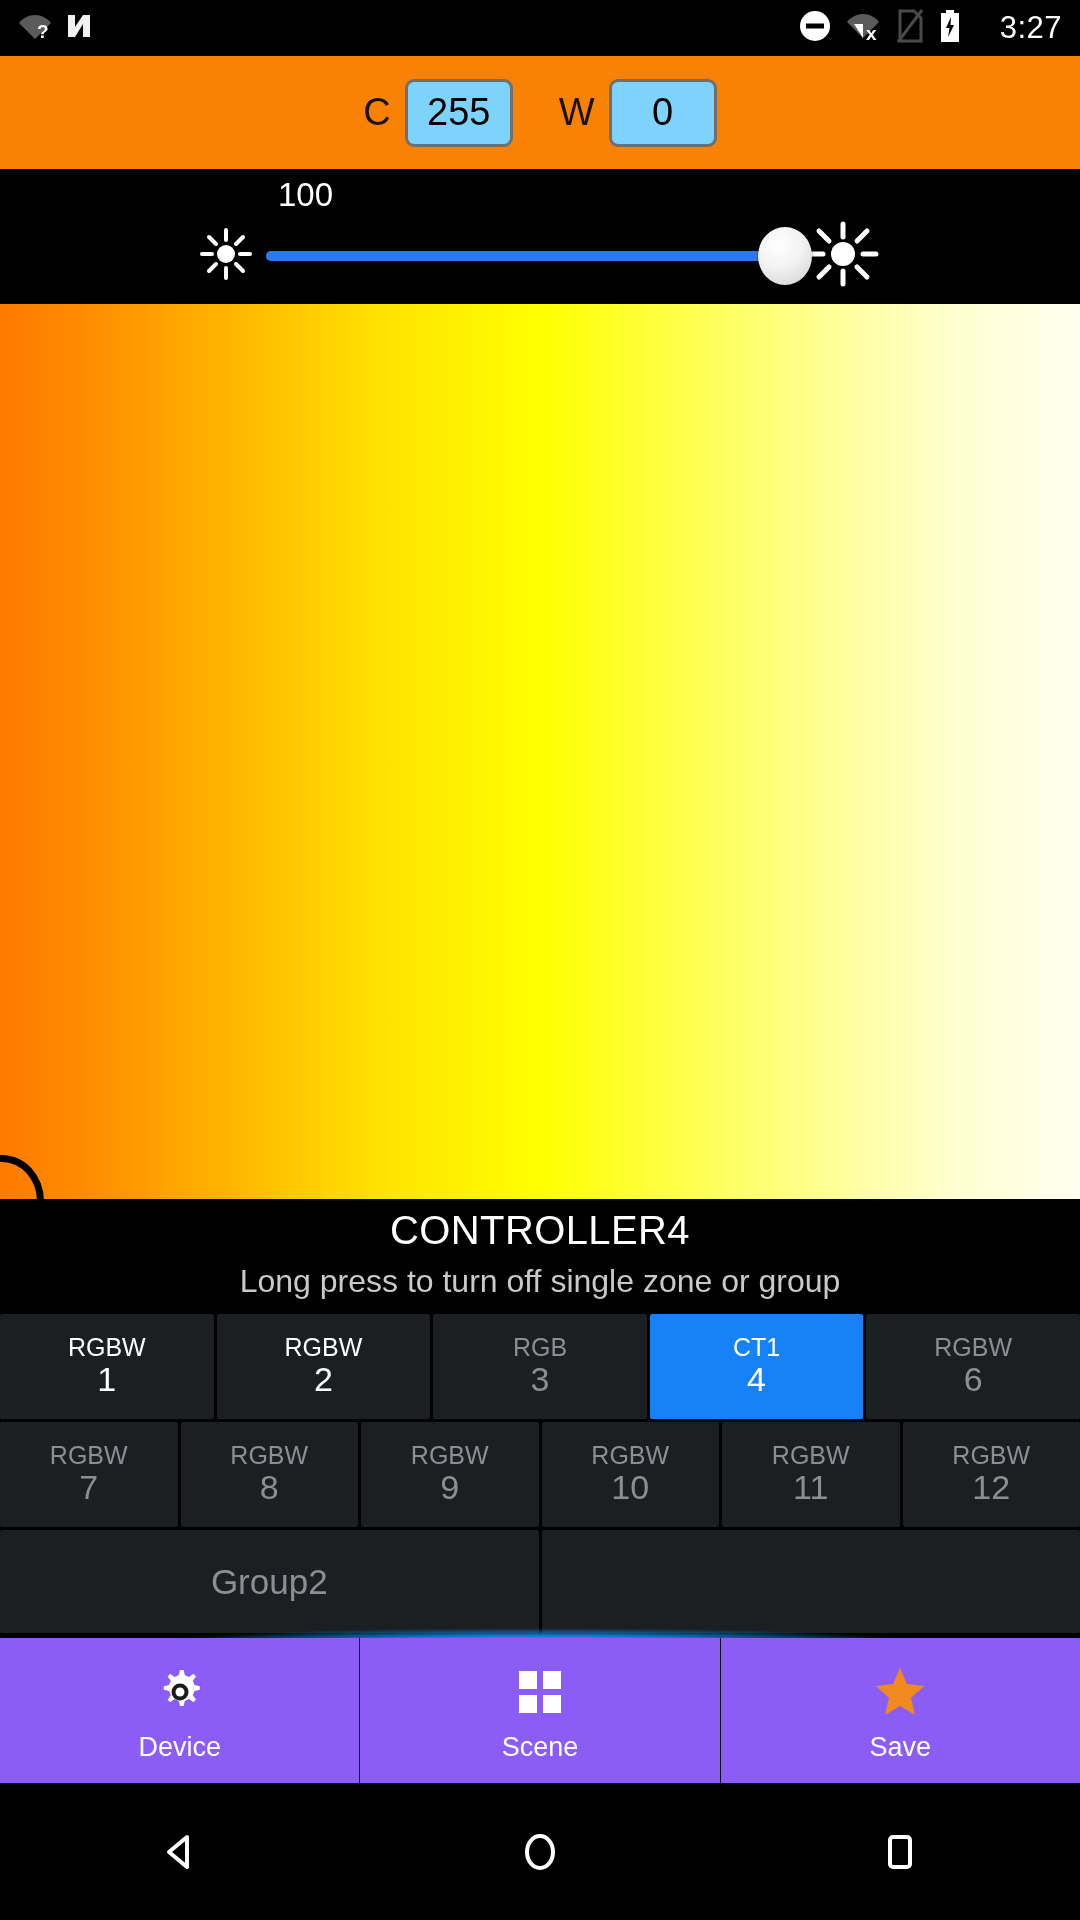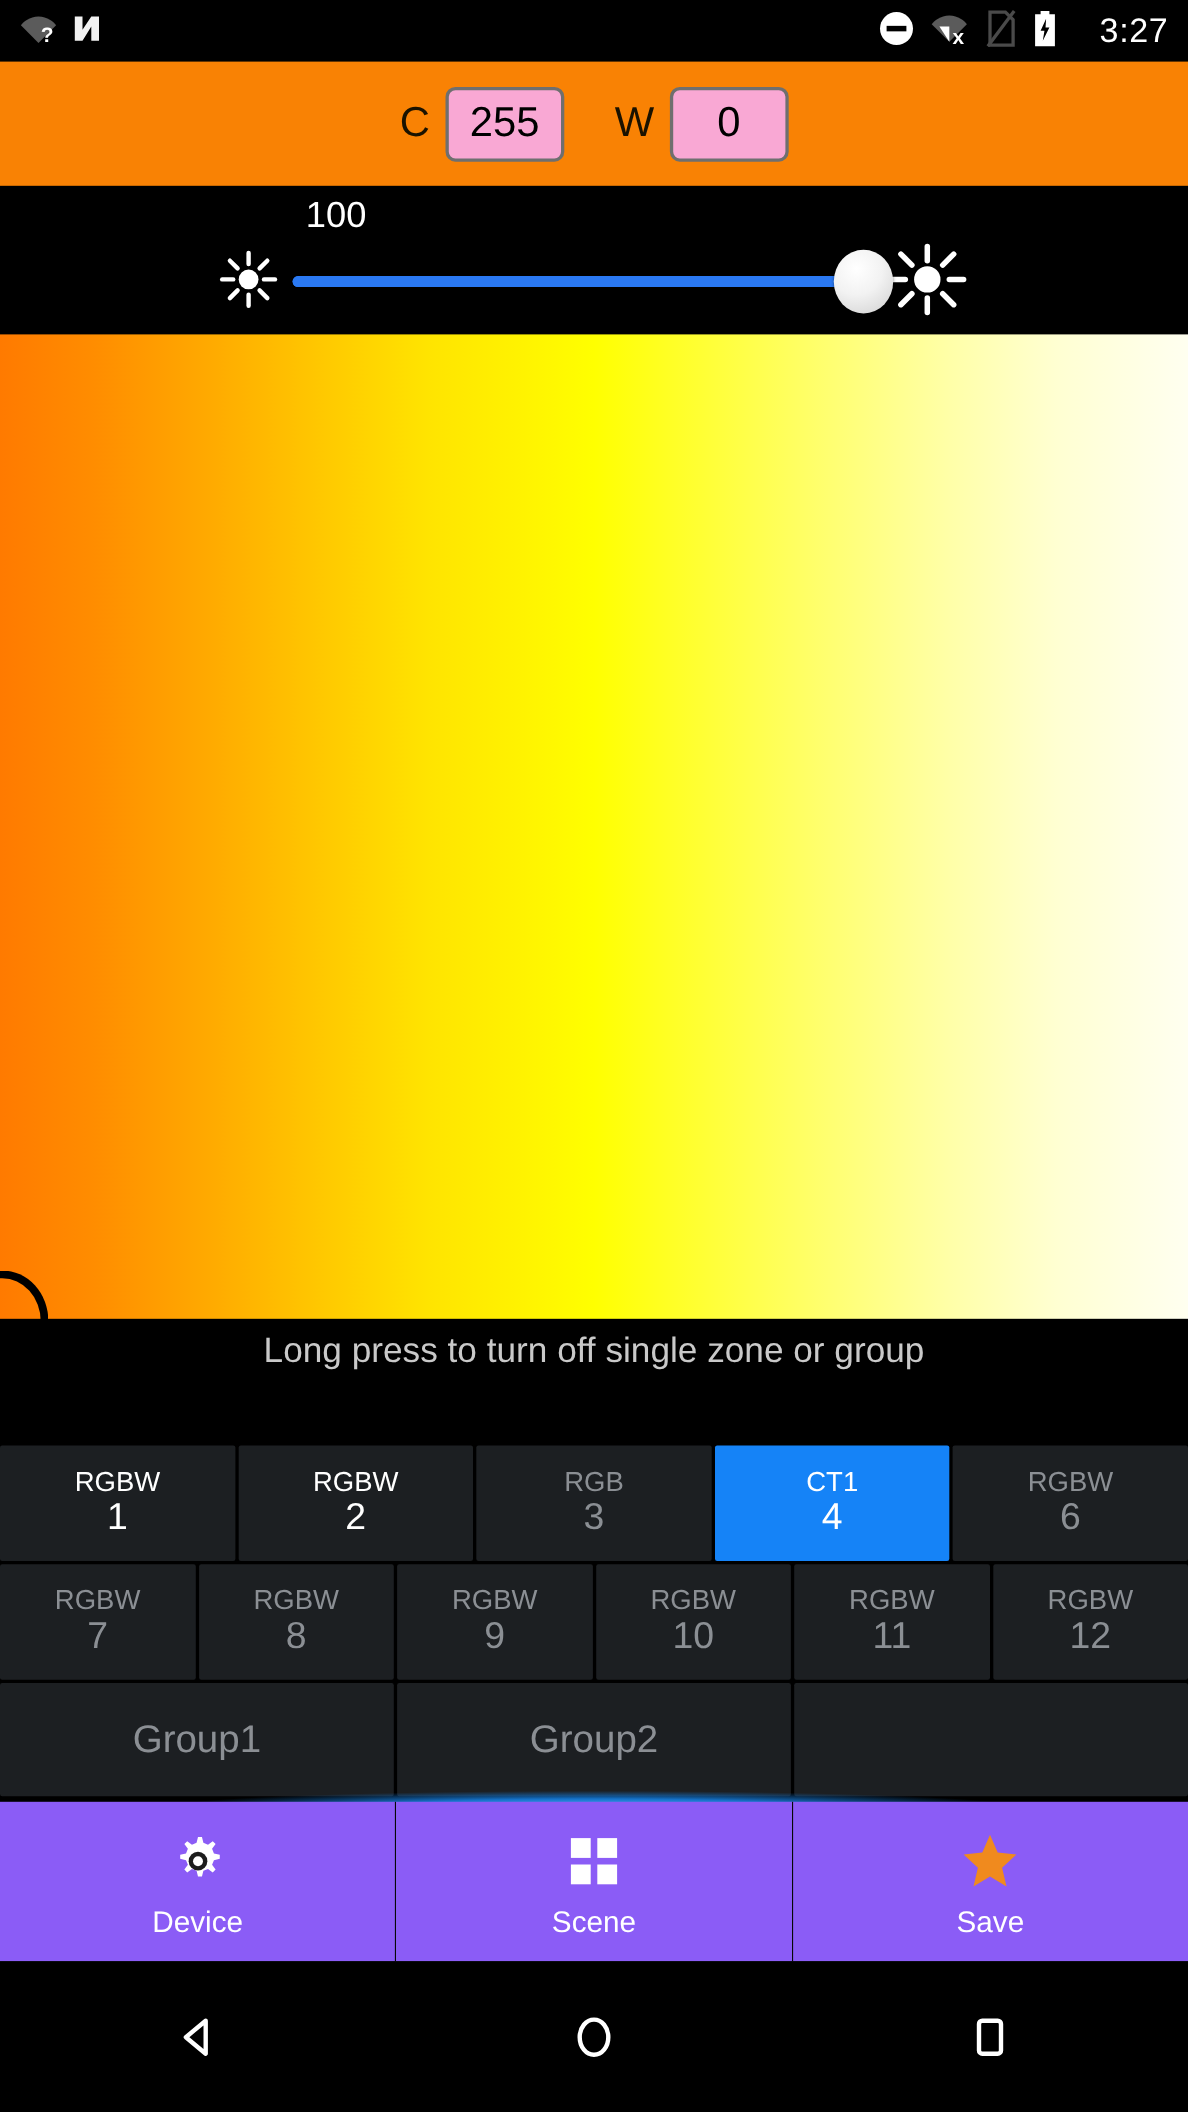--- a/index.html
+++ b/index.html
@@ -31,21 +31,21 @@
     background: #f98204;
     display: flex; align-items: center; justify-content: center;
   }
   .cwgroup { display: flex; align-items: center; }
   .cwlabel {
     color: #1a1200; font-size: 38px; font-weight: 400;
     margin: 0 14px 0 0; font-family: "Liberation Sans", sans-serif;
   }
   .cwlabel.w { margin-left: 46px; }
   .cwfield {
-    background: #f9a8d4; border: 3px solid #6f6f6f; border-radius: 9px;
+    background: #7dd3fc; border: 3px solid #6f6f6f; border-radius: 9px;
     width: 108px; height: 68px;
     display: flex; align-items: center; justify-content: center;
     color: #000; font-size: 38px;
   }
 
   
   .brightpanel {
     position: absolute; top: 169px; left: 0; width: 1080px; height: 135px;
     background: #000;
   }
@@ -249,20 +249,21 @@
         </svg>
       </span>
     </div>
   </div>
 
   <div class="gradient">
     <div class="arc-artifact"></div>
   </div>
 
   <div class="ctrlhead">
+    <div class="ctrlname">CONTROLLER4</div>
     <div class="ctrlhint">Long press to turn off single zone or group</div>
   </div>
 
   <div class="zonegrid">
     <div class="zonerow" id="zone-row-1">
         <div class="zone on">
           <div class="zt">RGBW</div>
           <div class="zn">1</div>
         </div>
         <div class="zone on">
@@ -302,21 +303,20 @@
         <div class="zone off">
           <div class="zt">RGBW</div>
           <div class="zn">11</div>
         </div>
         <div class="zone off">
           <div class="zt">RGBW</div>
           <div class="zn">12</div>
         </div>
       </div>
     <div class="grouprow" id="group-row">
-        <div class="group">Group1</div>
         <div class="group">Group2</div>
         <div class="group empty"></div>
       </div>
   </div>
 
   <div class="glow"></div>
 
   <div class="toolbar" id="toolbar">
       <div class="tbitem">
         <span class="tbicon">

